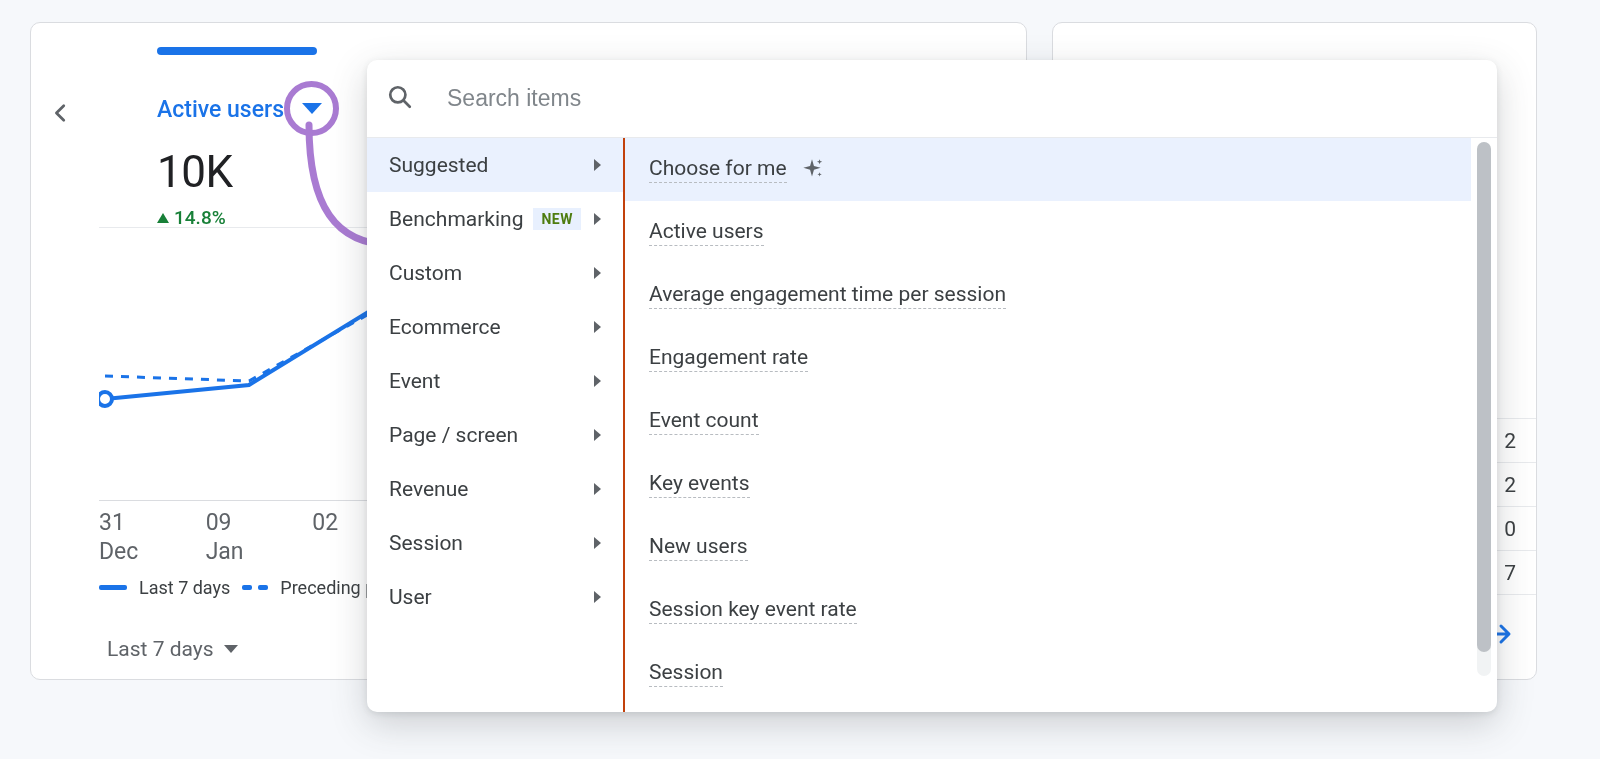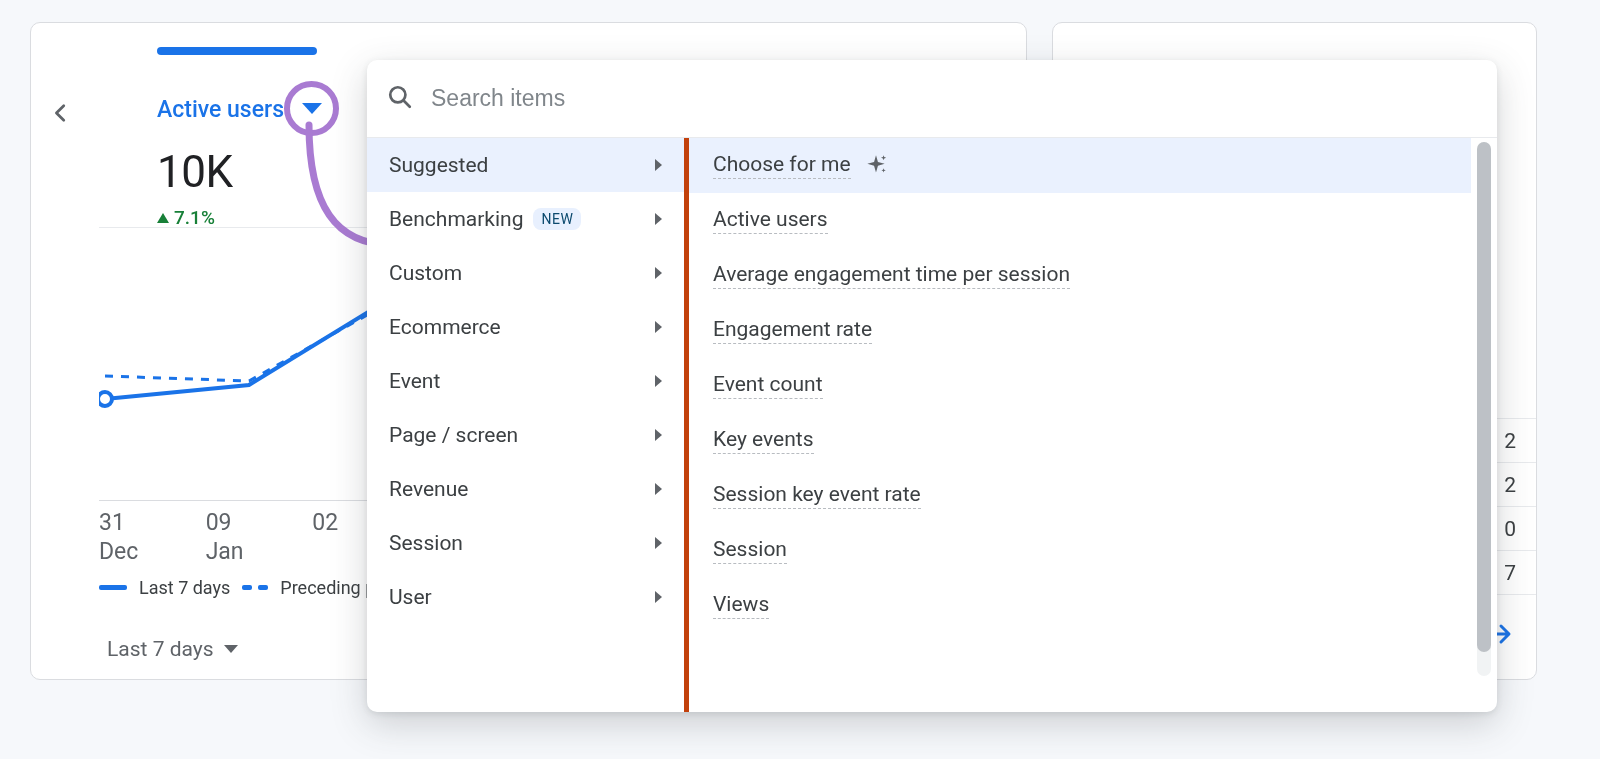--- a/index.html
+++ b/index.html
@@ -215,83 +215,83 @@
     box-shadow: 0 12px 36px rgba(60,64,67,0.22), 0 2px 6px rgba(60,64,67,0.12);
     display: flex;
     flex-direction: column;
     overflow: hidden;
   }
   .popup-search {
     display: flex; align-items: center;
     height: 78px;
     padding: 0 20px;
     border-bottom: 1px solid #e8eaed;
-    gap: 16px;
+    gap: 32px;
   }
   .popup-search .sicon { color: #5f6368; }
   .popup-search input {
     border: none; outline: none;
     font-size: 23px;
     color: #3c4043;
     flex: 1;
   }
   .popup-search input::placeholder { color: #80868b; }
 
   .popup-body {
     position: relative;
     flex: 1;
     display: flex;
     overflow: hidden;
   }
   .cat-col {
-    width: 322px;
-    border-right: 5px solid #c2410c;
+    width: 258px;
+    border-right: 2px solid #c2410c;
     overflow-y: auto;
   }
   .cat-item {
     height: 54px;
     display: flex;
     align-items: center;
     justify-content: space-between;
     padding: 0 22px;
     font-size: 21px;
     color: #3c4043;
     cursor: pointer;
   }
   .cat-item.active { background: #eaf1fe; }
   .cat-item .lbl { display: flex; align-items: center; gap: 10px; }
   .badge-new {
     font-size: 14px;
     letter-spacing: 0.5px;
-    color: #0c4a6e;
+    color: #4d7c0f;
     background: #e8f0fe;
     padding: 3px 8px;
-    border-radius: 8px;
-    font-weight: 400;
+    border-radius: 0;
+    font-weight: 700;
   }
   .cat-item .chev {
     width: 0; height: 0;
     border-top: 6px solid transparent;
     border-bottom: 6px solid transparent;
     border-left: 7px solid #5f6368;
   }
 
   .items-col {
     flex: 1;
     position: relative;
     overflow: hidden;
   }
   .items-scroll {
     position: absolute;
     inset: 0;
     overflow-y: auto;
     padding-right: 26px; 
   }
   .item {
-    height: 55px;
+    height: 63px;
     display: flex;
     align-items: center;
     padding: 0 24px;
     font-size: 21px;
     color: #3c4043;
     cursor: pointer;
   }
   .item.hl { background: #eaf1fe; }
   .item .txt {
     border-bottom: 1px dashed #b8bcc1;
@@ -332,21 +332,21 @@
   <div class="metric">
     <div class="metric-title">
       <span>Active users</span>
       <span class="caret-btn">
         <span class="caret"></span>
       </span>
     </div>
     <div class="metric-value">10K</div>
     <div class="metric-change">
       <span class="up"></span>
-      <span>7.1%</span>
+      <span>14.8%</span>
     </div>
   </div>
 
   <div class="hr"></div>
 
   <svg class="anno" viewBox="0 0 120 150">
     <path d="M14 10 C14 90, 40 130, 98 130" stroke="#a97bd2" stroke-width="7" fill="none" stroke-linecap="round"></path>
     <path d="M98 130 L82 118 L86 130 L82 142 Z" fill="#a97bd2"></path>
   </svg>
 
@@ -510,20 +510,23 @@
           <div class="item">
             <span class="txt">Engagement rate</span>
           </div>
           <div class="item">
             <span class="txt">Event count</span>
           </div>
           <div class="item">
             <span class="txt">Key events</span>
           </div>
           <div class="item">
+            <span class="txt">New users</span>
+          </div>
+          <div class="item">
             <span class="txt">Session key event rate</span>
           </div>
           <div class="item">
             <span class="txt">Session</span>
           </div>
           <div class="item">
             <span class="txt">Views</span>
           </div>
         </div>
       <div class="sb-track"></div>

